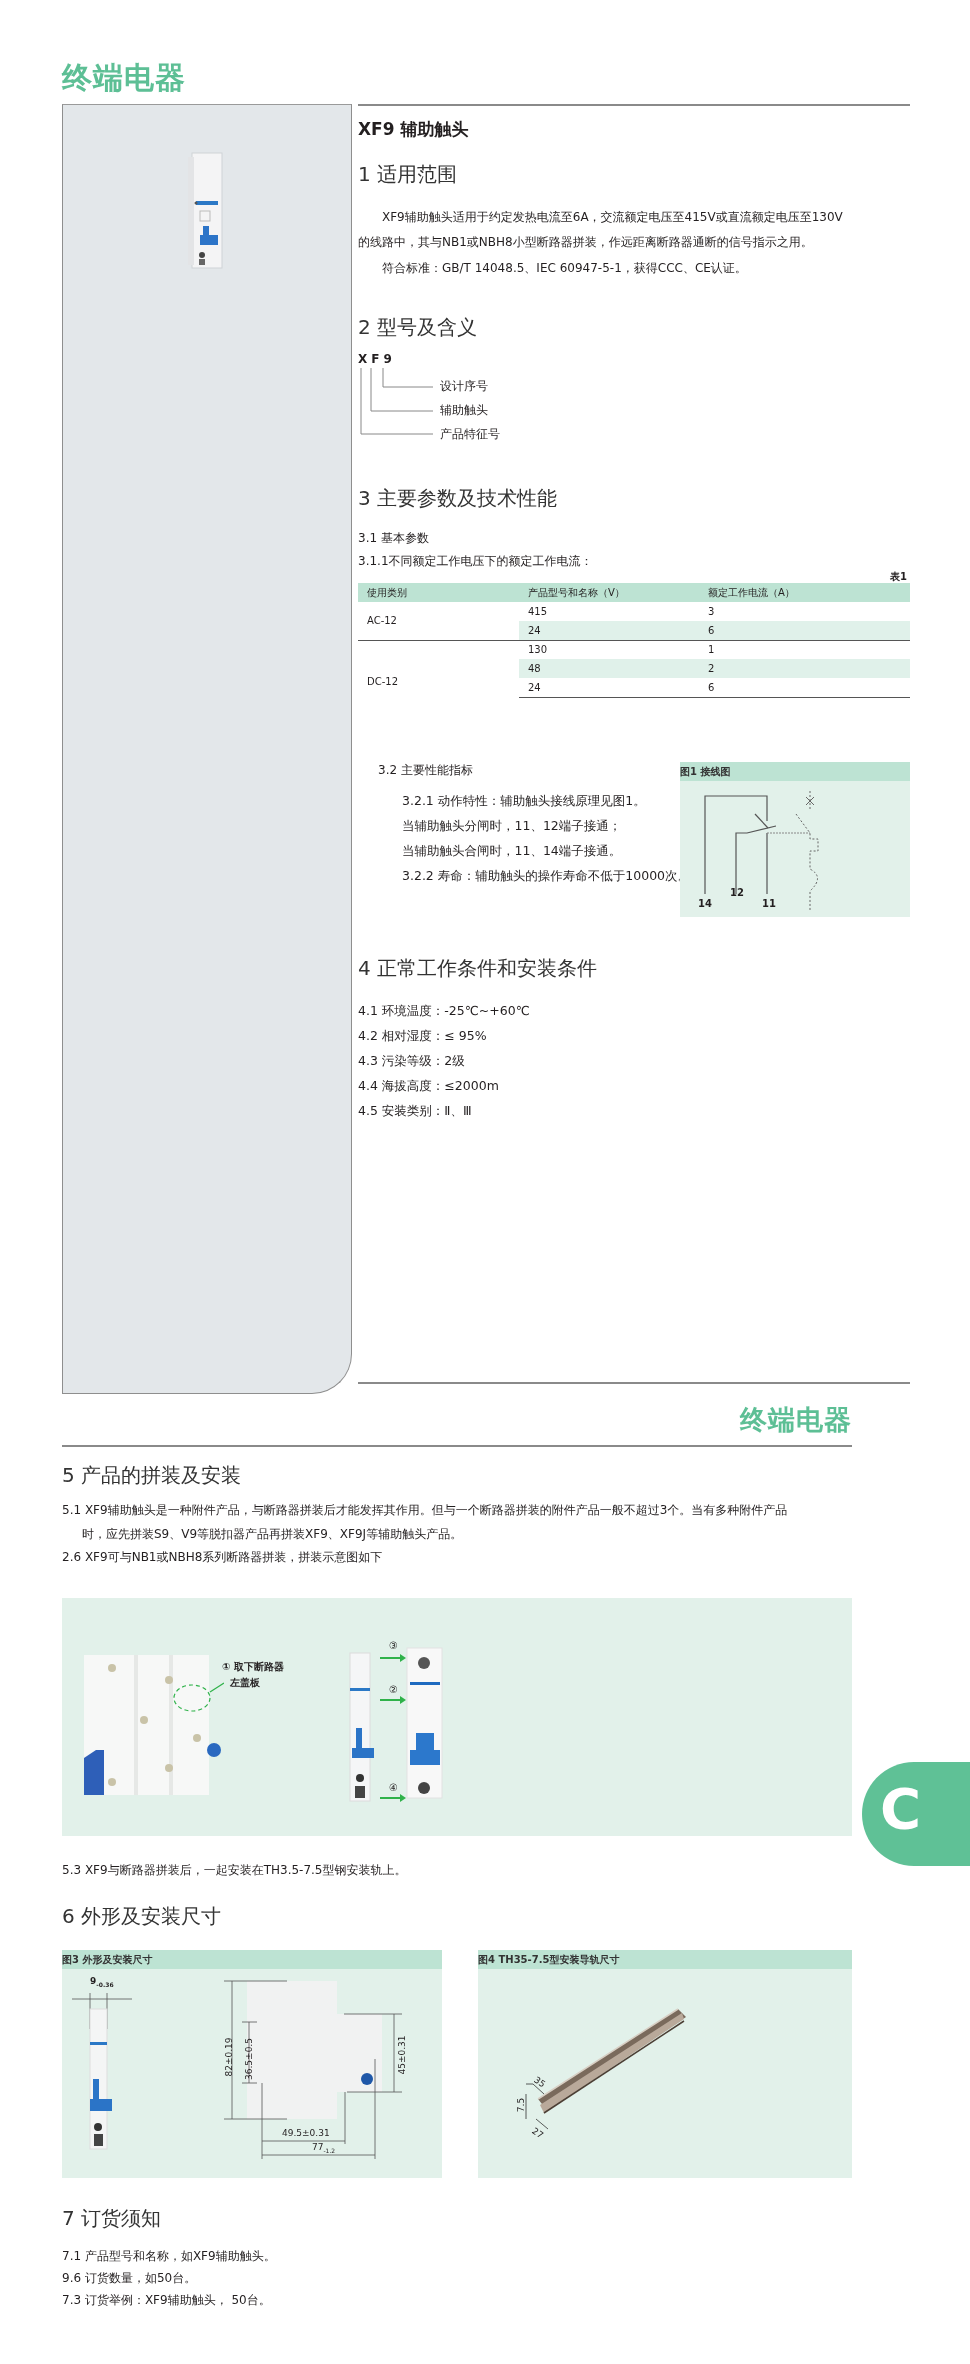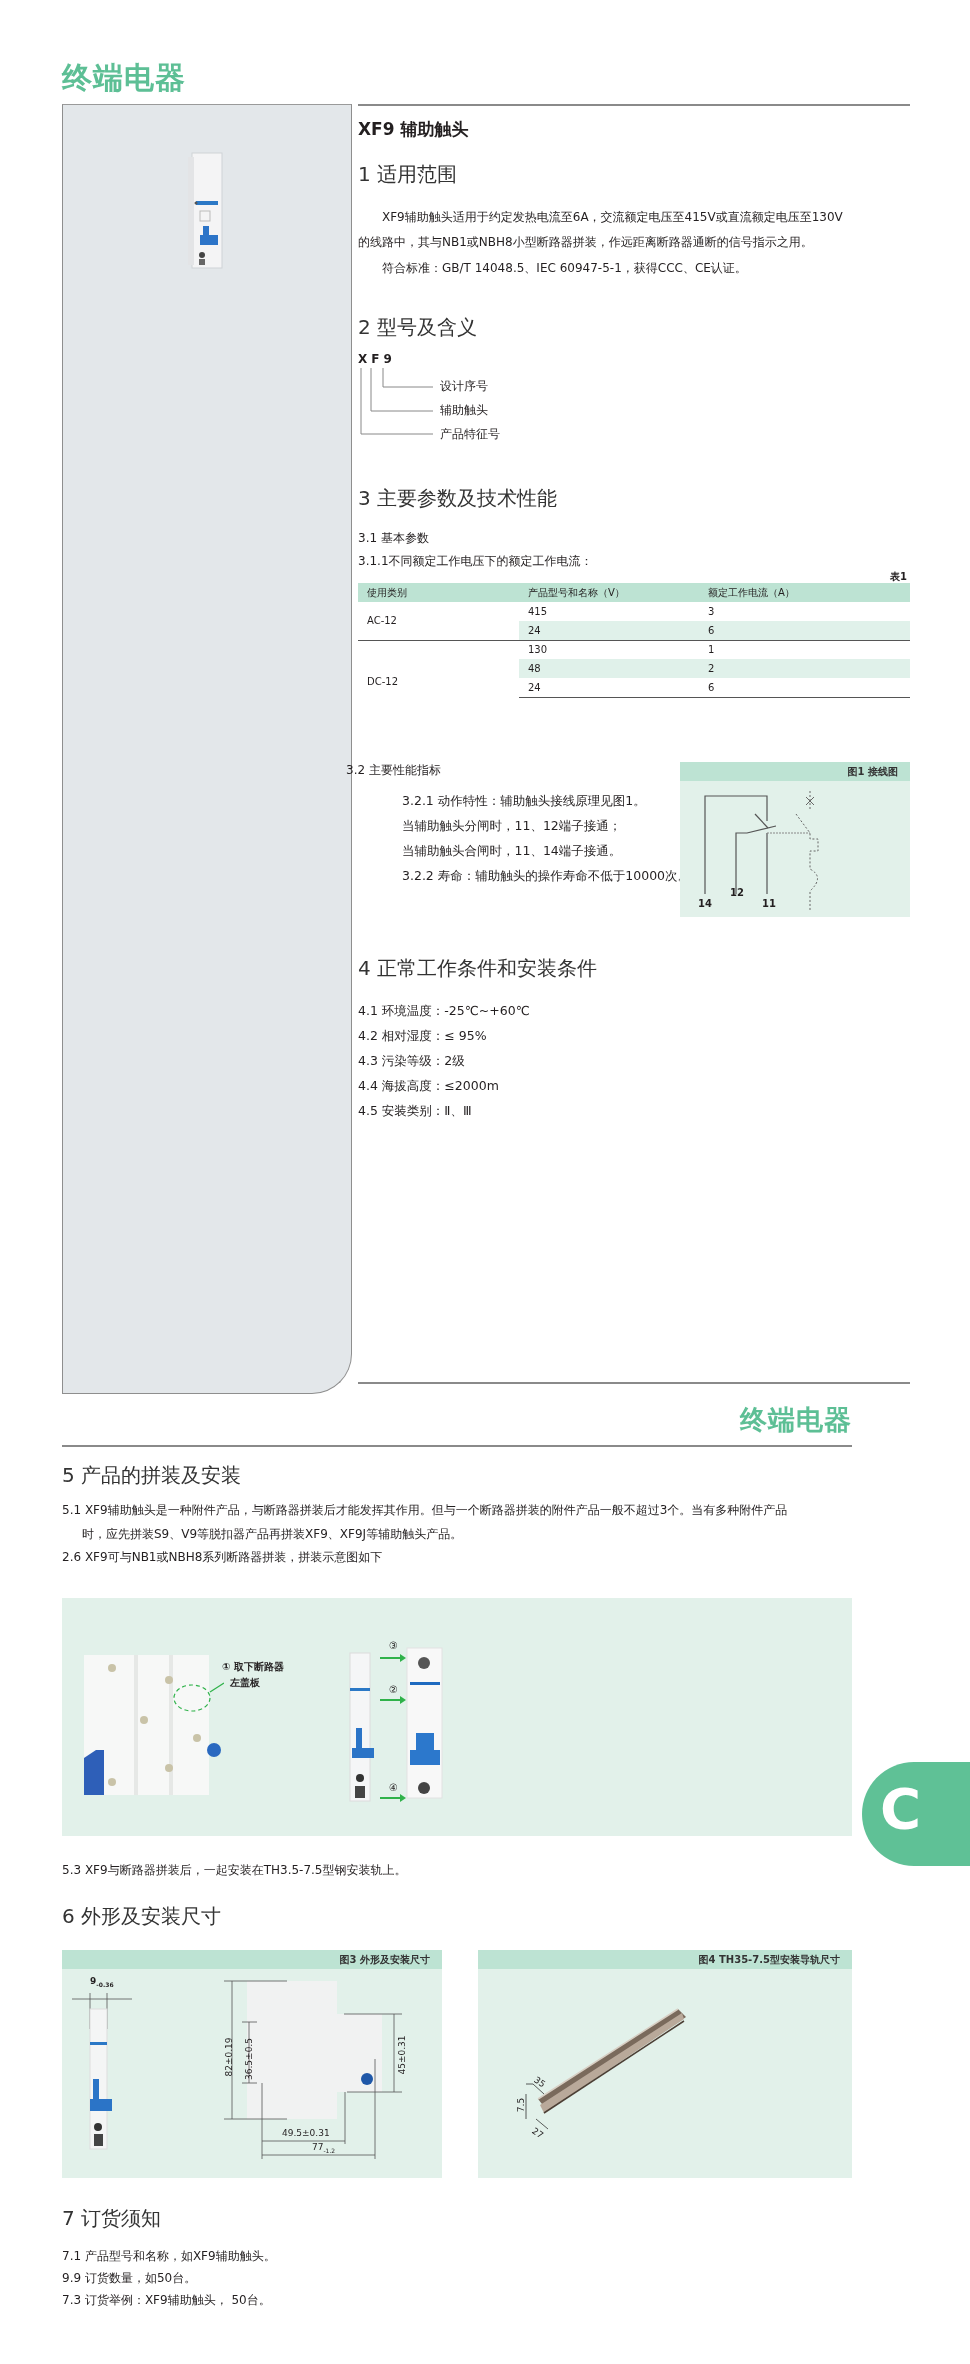--- a/index.html
+++ b/index.html
@@ -11,21 +11,21 @@
 .h-sec{font-size:20px;color:#333;font-weight:normal;white-space:nowrap;}
 .psm{font-size:12px;line-height:25px;white-space:nowrap;}
 .leftpanel{position:absolute;left:62px;top:104px;width:290px;height:1290px;background:#e3e7ea;border:1.5px solid #8e8e8e;border-top:1.5px solid #9a9a9a;border-bottom-right-radius:40px;}
 .tbl{position:absolute;left:358px;top:583px;width:552px;border-collapse:collapse;font-size:10px;}
 .tbl th{background:#bde3d3;text-align:left;font-weight:normal;height:19px;padding-left:9px;}
 .tbl td{height:19px;padding-left:9px;}
 .tbl td.alt{background:#e0f1ea;}
 .tbl tr.sep td{border-top:1.5px solid #555;}
 .tbl tr.last td{border-bottom:1.5px solid #555;}
 .figbox{position:absolute;background:#e2f1ea;}
-.figbar{position:absolute;left:0;top:0;right:0;height:19px;background:#bde3d3;font-size:10px;text-align:right;padding-right:12px;line-height:19px;font-weight:bold;color:#333;white-space:nowrap;}
+.figbar{position:absolute;left:0;top:0;right:0;height:19px;background:#bde3d3;font-size:10px;text-align:left;padding-right:12px;line-height:19px;font-weight:bold;color:#333;white-space:nowrap;}
 .tabC{position:absolute;left:862px;top:1762px;width:108px;height:104px;border-radius:52px 0 0 52px;background:#5fc196;}
 .tabC span{position:absolute;left:18px;top:14px;color:#fff;font-size:56px;font-weight:bold;font-family:"DejaVu Sans",sans-serif;}
 </style>
 </head>
 <body>
 
 <div class="abs brand" style="left:62px;top:58px;">终端电器</div>
 
 <div class="leftpanel">
 
@@ -94,21 +94,21 @@
     <td class="alt">48</td>
     <td class="alt">2</td>
   </tr>
   <tr class="last">
     <td>24</td>
     <td>6</td>
   </tr>
 </tbody>
   </table>
 
-<div class="abs" style="left:346px;top:762px;font-size:12px;">3.2 主要性能指标</div>
+<div class="abs" style="left:378px;top:762px;font-size:12px;">3.2 主要性能指标</div>
 <div class="abs" style="left:358px;top:788px;font-size:12.5px;line-height:25px;white-space:nowrap;margin-left:44px;">
   <div>3.2.1 动作特性：辅助触头接线原理见图1。</div>
   <div>当辅助触头分闸时，11、12端子接通；</div>
   <div>当辅助触头合闸时，11、14端子接通。</div>
   <div>3.2.2 寿命：辅助触头的操作寿命不低于10000次。</div>
 </div>
 
 <div class="figbox" style="left:680px;top:762px;width:230px;height:155px;">
   <div class="figbar">图1   接线图</div>
   <svg class="abs" style="left:0;top:19px;" width="230" height="136">
@@ -252,15 +252,15 @@
     <line x1="58" y1="150" x2="70" y2="160" stroke="#333" stroke-width="0.8"></line>
   </svg>
   <div class="abs" style="left:56px;top:127px;font-size:9px;transform:rotate(35deg);">35</div>
   <div class="abs" style="left:36px;top:150px;font-size:9px;transform:rotate(-90deg);">7.5</div>
   <div class="abs" style="left:54px;top:178px;font-size:9px;transform:rotate(35deg);">27</div>
 </div>
 
 <div class="abs h-sec" style="left:62px;top:2205px;">7 订货须知</div>
 <div class="abs" style="left:62px;top:2245px;font-size:12px;line-height:22px;white-space:nowrap;">
   <div>7.1 产品型号和名称，如XF9辅助触头。</div>
-  <div>9.9 订货数量，如50台。</div>
+  <div>9.6 订货数量，如50台。</div>
   <div>7.3 订货举例：XF9辅助触头， 50台。</div>
 </div>
 
 </body></html>

